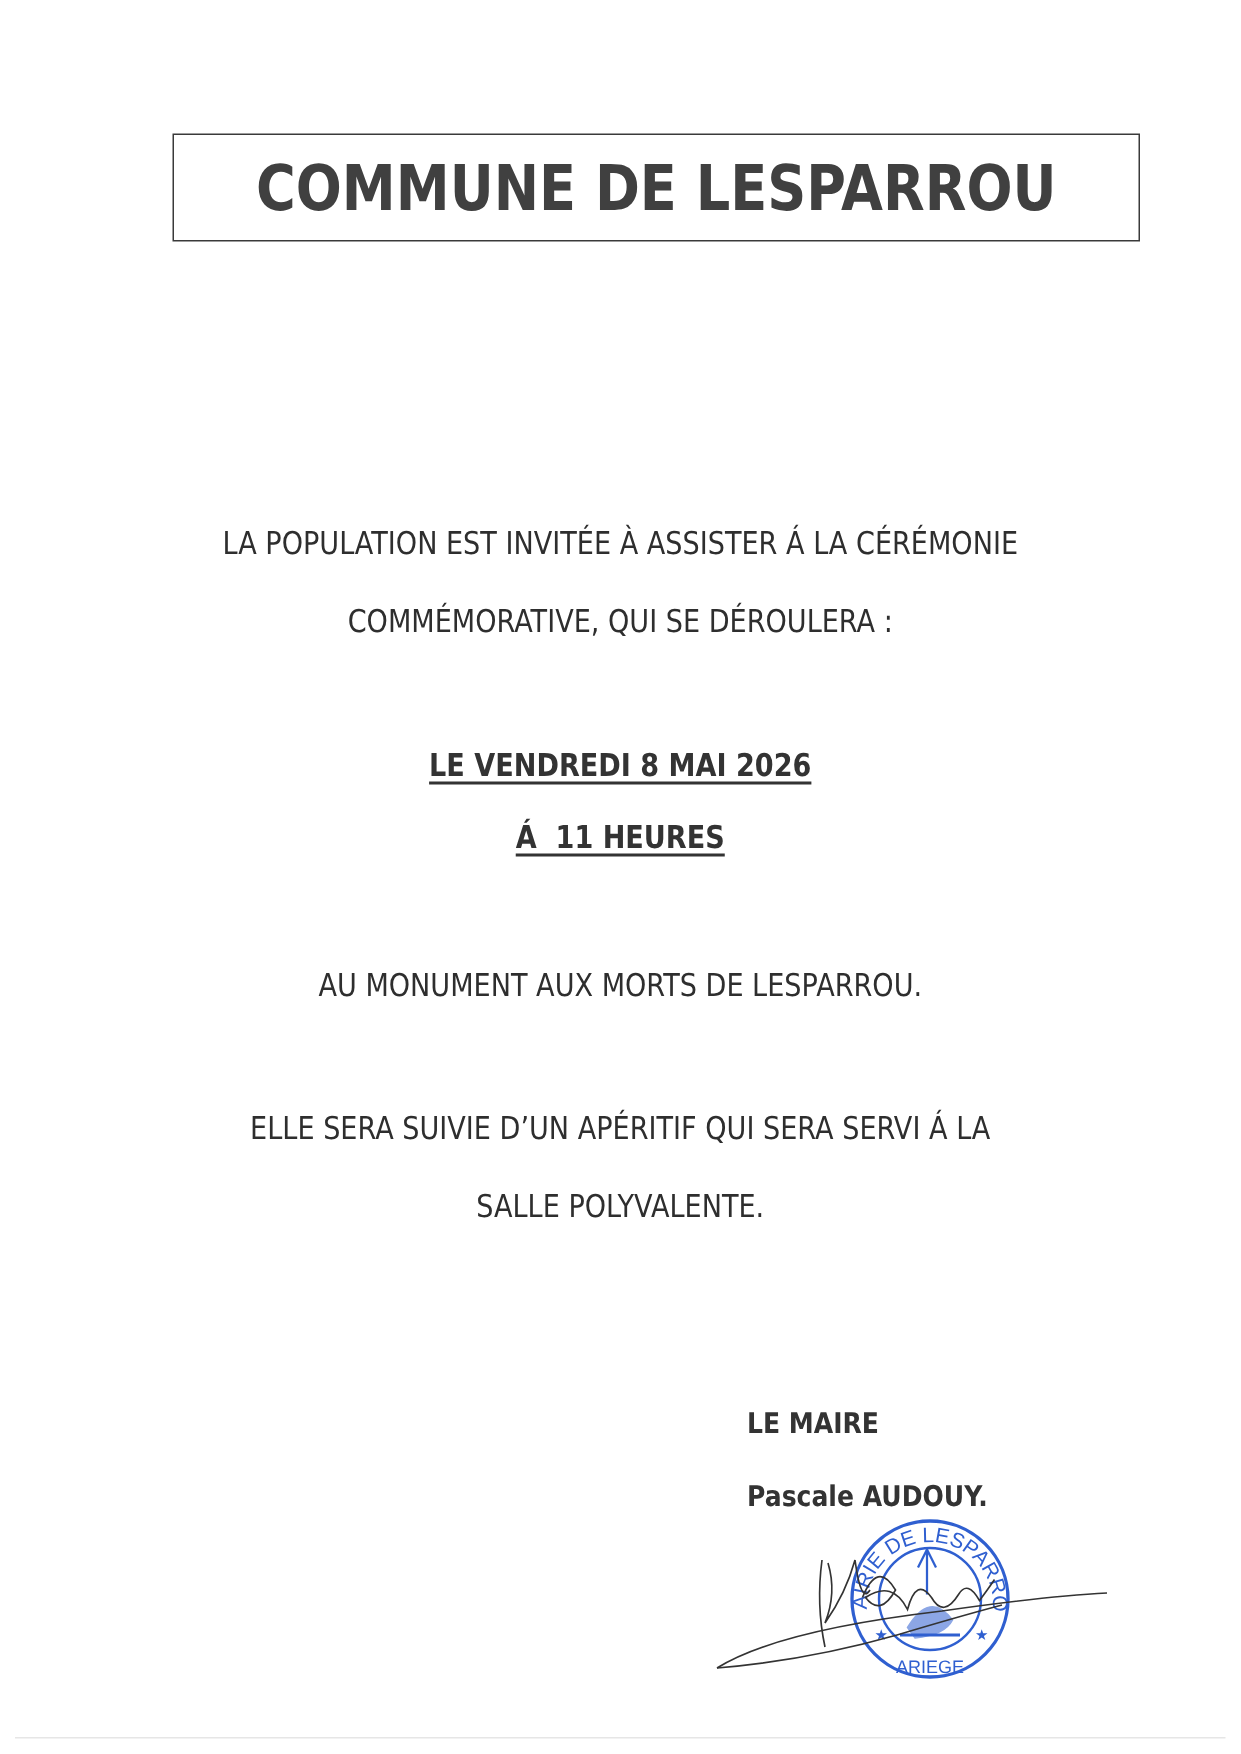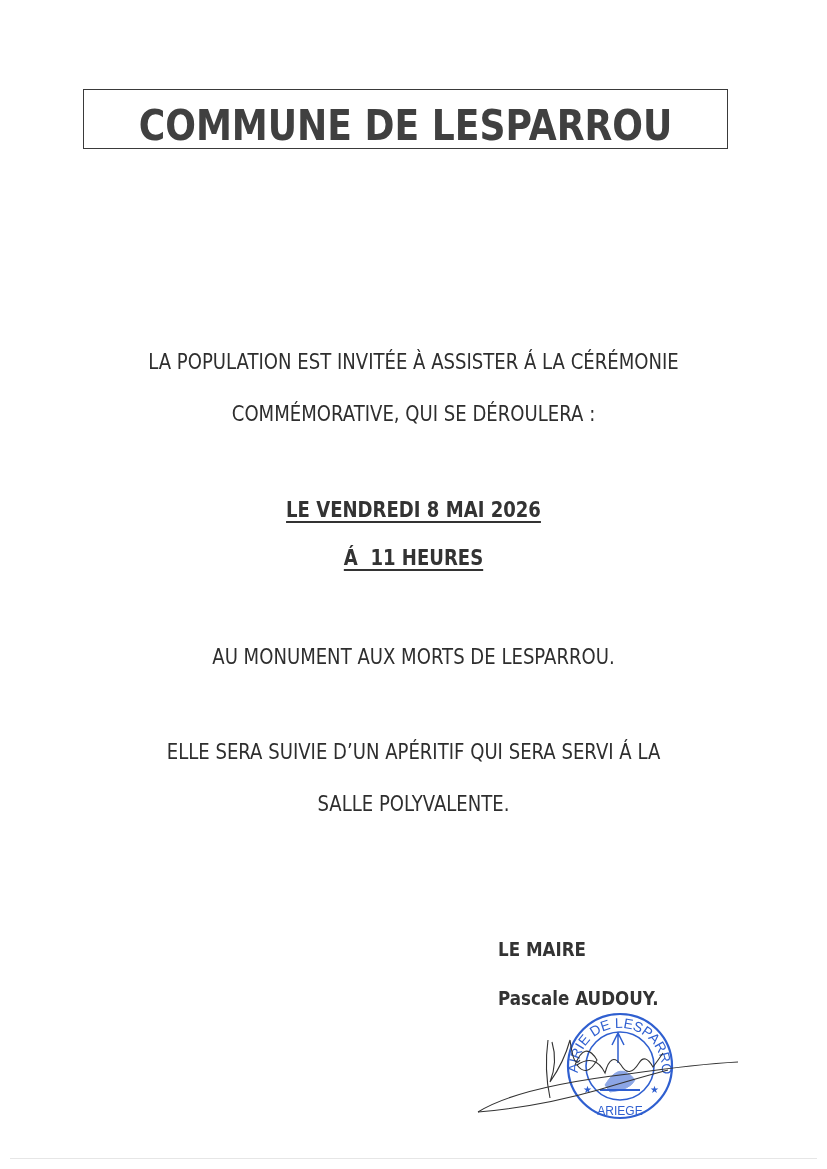--- a/index.html
+++ b/index.html
@@ -1,18 +1,18 @@
 <!DOCTYPE html>
 <html><head>
 <meta charset="utf-8">
 <style>
   html, body { margin: 0; padding: 0; background: #ffffff; }
   body { width: 827px; height: 1169px; position: relative; overflow: hidden;
          font-family: "Liberation Sans", "DejaVu Sans", sans-serif; color: #2a2a2a; }
-  .title-box { position: absolute; left: 83px; top: 89px; width: 645px; height: 60px;
+  .title-box { position: absolute; left: 115px; top: 89px; width: 645px; height: 72px;
                border: 1.5px solid #3a3a3a; box-sizing: border-box; }
   .title { position: absolute; left: 0; right: 0; top: 11px; text-align: center;
            font-weight: bold; font-size: 42px; letter-spacing: 0px; color: #404040;
            font-family: "DejaVu Sans", "Liberation Sans", sans-serif; transform: scaleX(0.86); }
   .line { position: absolute; left: 0; width: 827px; text-align: center; font-size: 21px;
           color: #2e2e2e; font-family: "DejaVu Sans", "Liberation Sans", sans-serif;
           transform-origin: center; }
   .narrow { transform: scaleX(0.86); }
   .bold { font-weight: bold; color: #333; }
   .ul { text-decoration: underline; text-underline-offset: 4px; text-decoration-thickness: 1.5px; }

